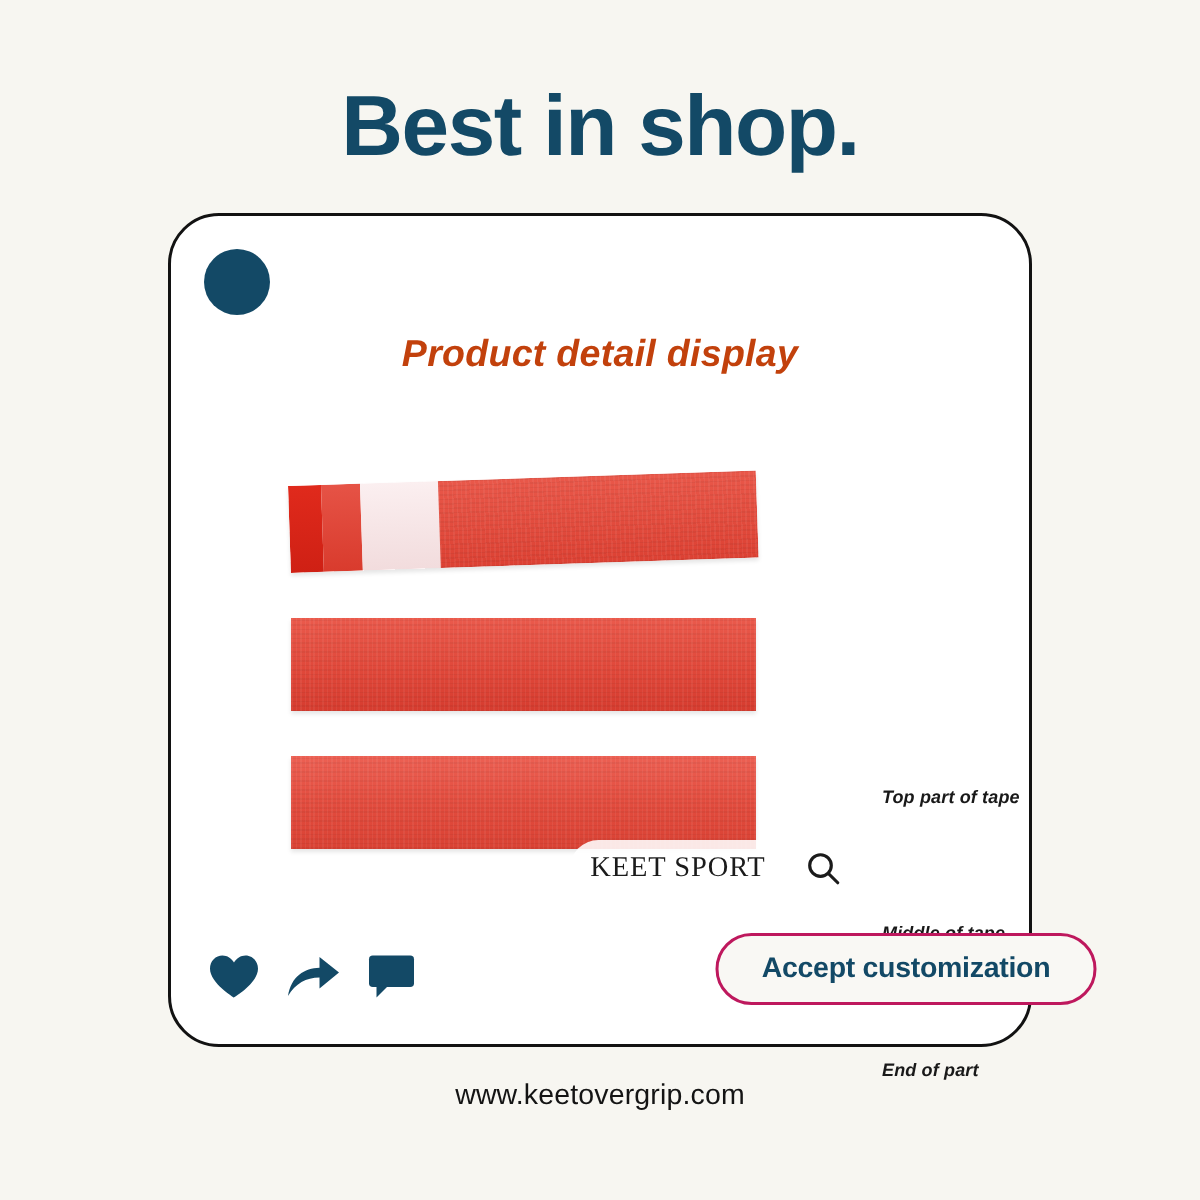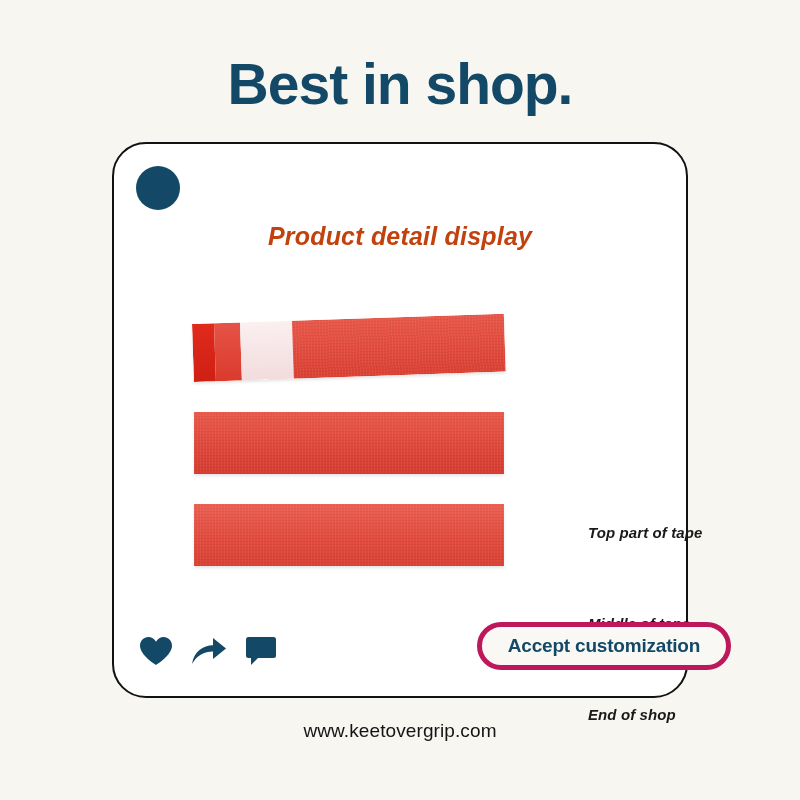--- a/index.html
+++ b/index.html
@@ -147,21 +147,21 @@
     color: #1b1b1b;
   }
   .search-glyph { width: 26px; height: 26px; display: block; }
 
   
   .label {
     position: absolute;
     font-family: "Liberation Sans", sans-serif;
     font-style: italic;
     font-weight: bold;
-    font-size: 15px;
+    font-size: 12px;
     color: #191919;
     white-space: nowrap;
     letter-spacing: 0.1px;
   }
   .label-top    { left: 396px; top: 212px; }
   .label-middle { left: 396px; top: 303px; }
   .label-end    { left: 396px; top: 394px; }
 
   
   .social {
@@ -176,21 +176,21 @@
 
   
   .accept-btn {
     position: absolute;
     left: 477px;
     top: 622px;
     width: 254px;
     height: 48px;
     border-radius: 24px;
     background: #f9f8f4;
-    border: 5px solid #be185d;
+    border: 2px solid #be185d;
     display: flex;
     align-items: center;
     justify-content: center;
     font-family: "Liberation Sans", sans-serif;
     font-size: 19px;
     font-weight: bold;
     color: #134966;
     letter-spacing: -0.2px;
     cursor: pointer;
   }
@@ -225,24 +225,33 @@
       <div class="seg seg-darkred"></div>
       <div class="seg seg-red1"></div>
       <div class="seg seg-liner"></div>
       <div class="seg seg-red2"></div>
     </div>
 
     <div class="tape-row tape2"></div>
 
     <div class="tape-row tape3"></div>
 
+    <div class="watermark">
+      <span class="watermark-text">KEET SPORT</span>
+      <span>
+        <svg class="search-glyph" viewBox="0 0 26 26" aria-hidden="true">
+          <circle cx="11" cy="11" r="7.2" fill="none" stroke="#1b1b1b" stroke-width="2.1"></circle>
+          <line x1="16.2" y1="16.2" x2="22.5" y2="22.5" stroke="#1b1b1b" stroke-width="2.1" stroke-linecap="round"></line>
+        </svg>
+      </span>
+    </div>
 
     <div class="label label-top">Top part of tape</div>
     <div class="label label-middle">Middle of tape</div>
-    <div class="label label-end">End of shop</div>
+    <div class="label label-end">End of part</div>
   </div>
 
   <div class="social">
     <span>
       <svg width="34" height="30" viewBox="0 0 34 30" aria-hidden="true">
         <path d="M17 29 C17 29 1 19.4 1 9.8 C1 4.6 4.9 1 9.3 1 C12.5 1 15.4 2.9 17 5.7 C18.6 2.9 21.5 1 24.7 1 C29.1 1 33 4.6 33 9.8 C33 19.4 17 29 17 29 Z"></path>
       </svg>
     </span>
     <span>
       <svg width="36" height="30" viewBox="0 0 36 30" aria-hidden="true">

